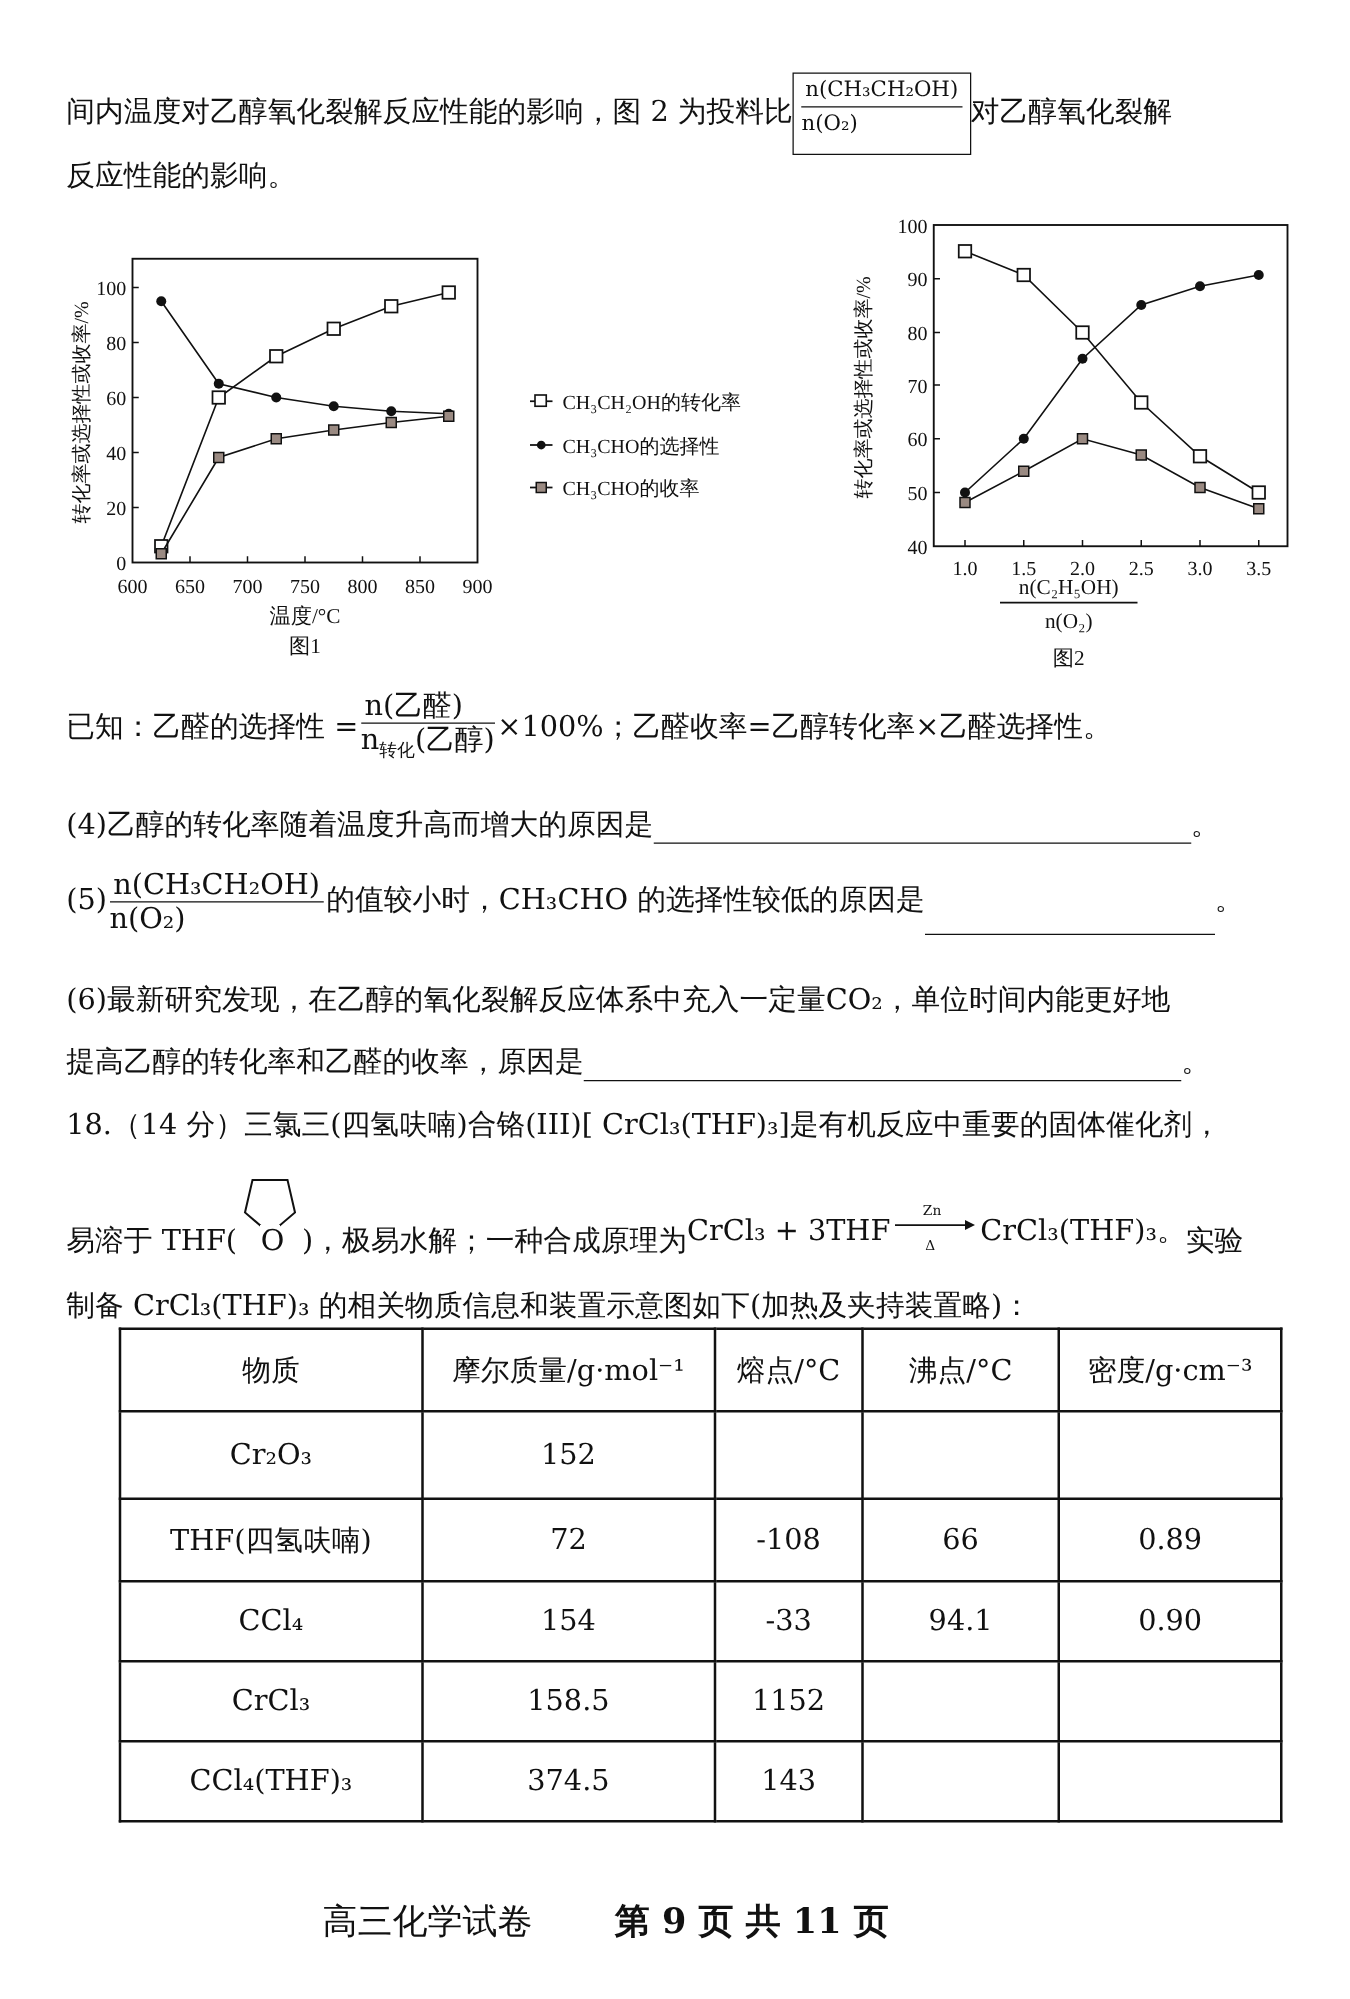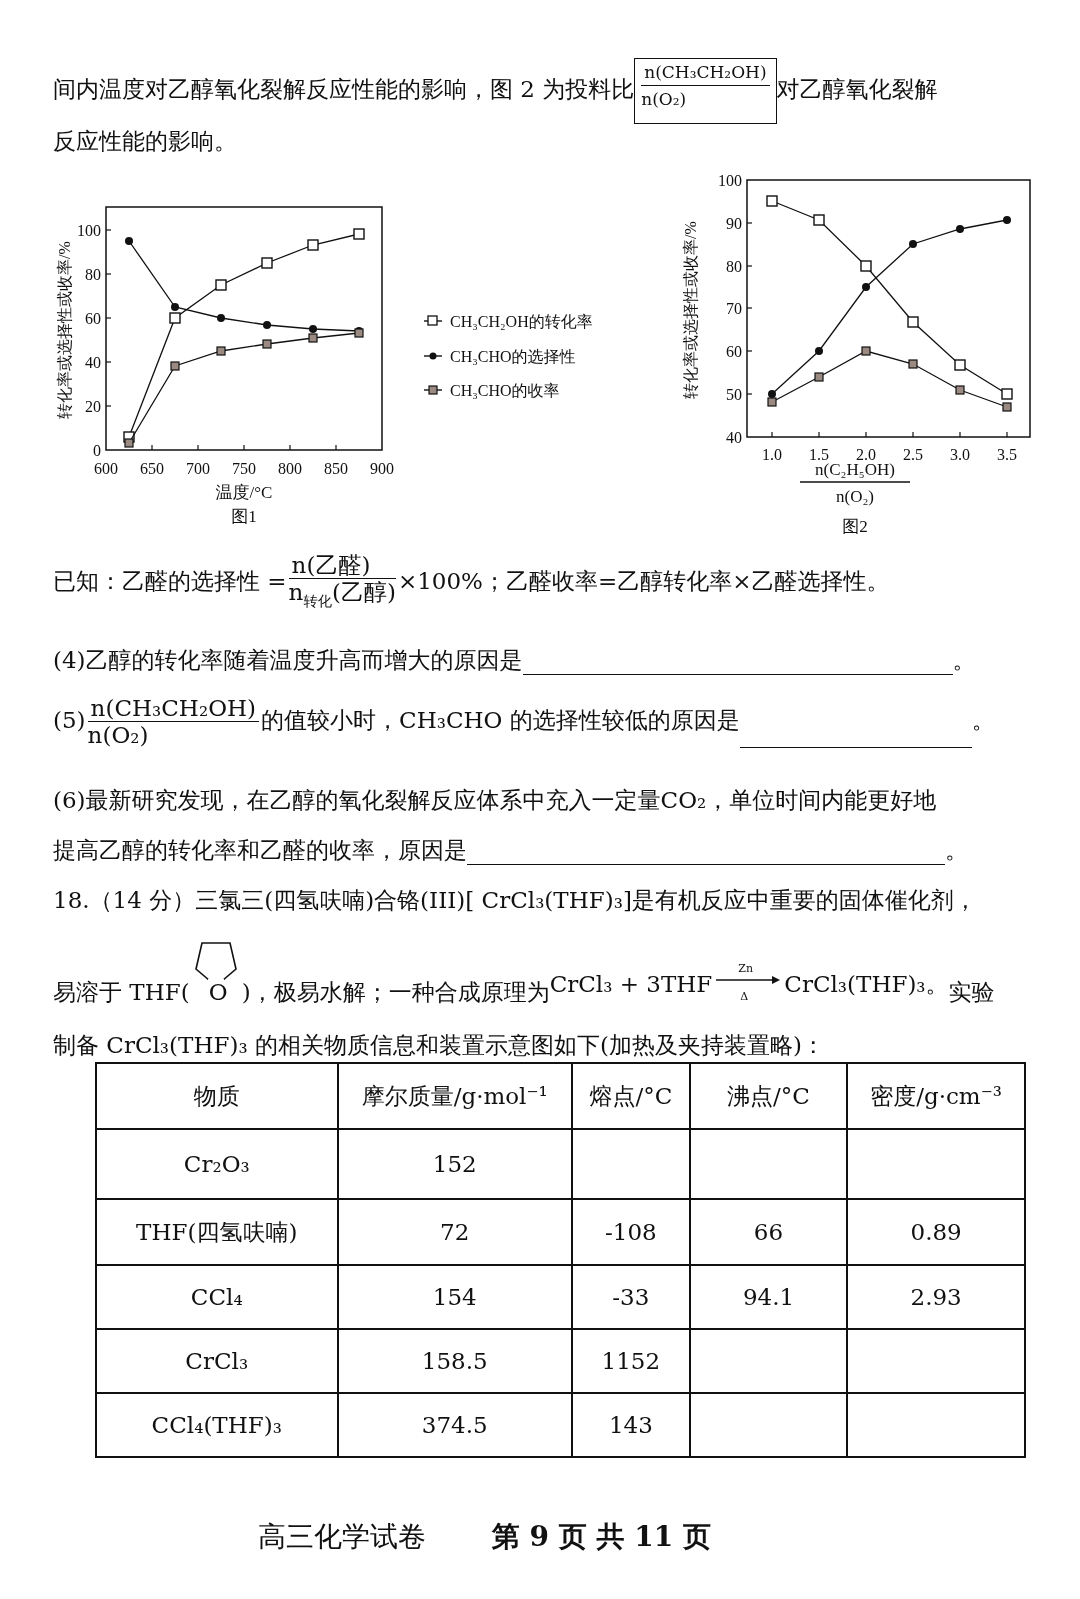--- a/index.html
+++ b/index.html
@@ -233,21 +233,21 @@
         <td>72</td>
         <td>-108</td>
         <td>66</td>
         <td>0.89</td>
   </tr>
   <tr style="height:60px;">
     <td>CCl₄</td>
         <td>154</td>
         <td>-33</td>
         <td>94.1</td>
-        <td>2.93</td>
+        <td>0.90</td>
   </tr>
   <tr style="height:62px;">
     <td>CrCl₃</td>
         <td>158.5</td>
         <td>1152</td>
         <td></td>
         <td></td>
   </tr>
   <tr style="height:60px;">
     <td>CCl₄(THF)₃</td>

